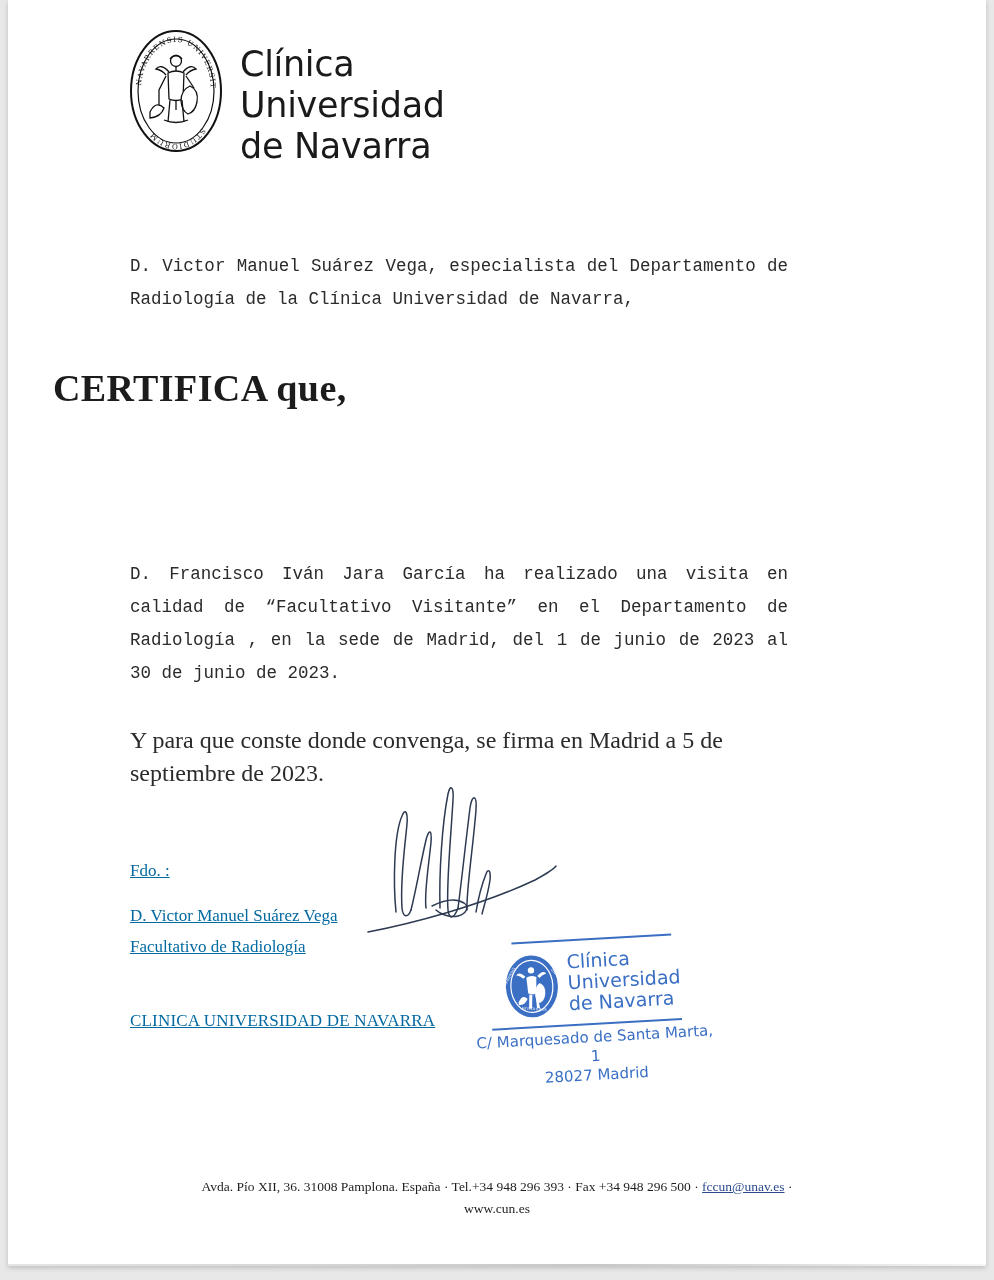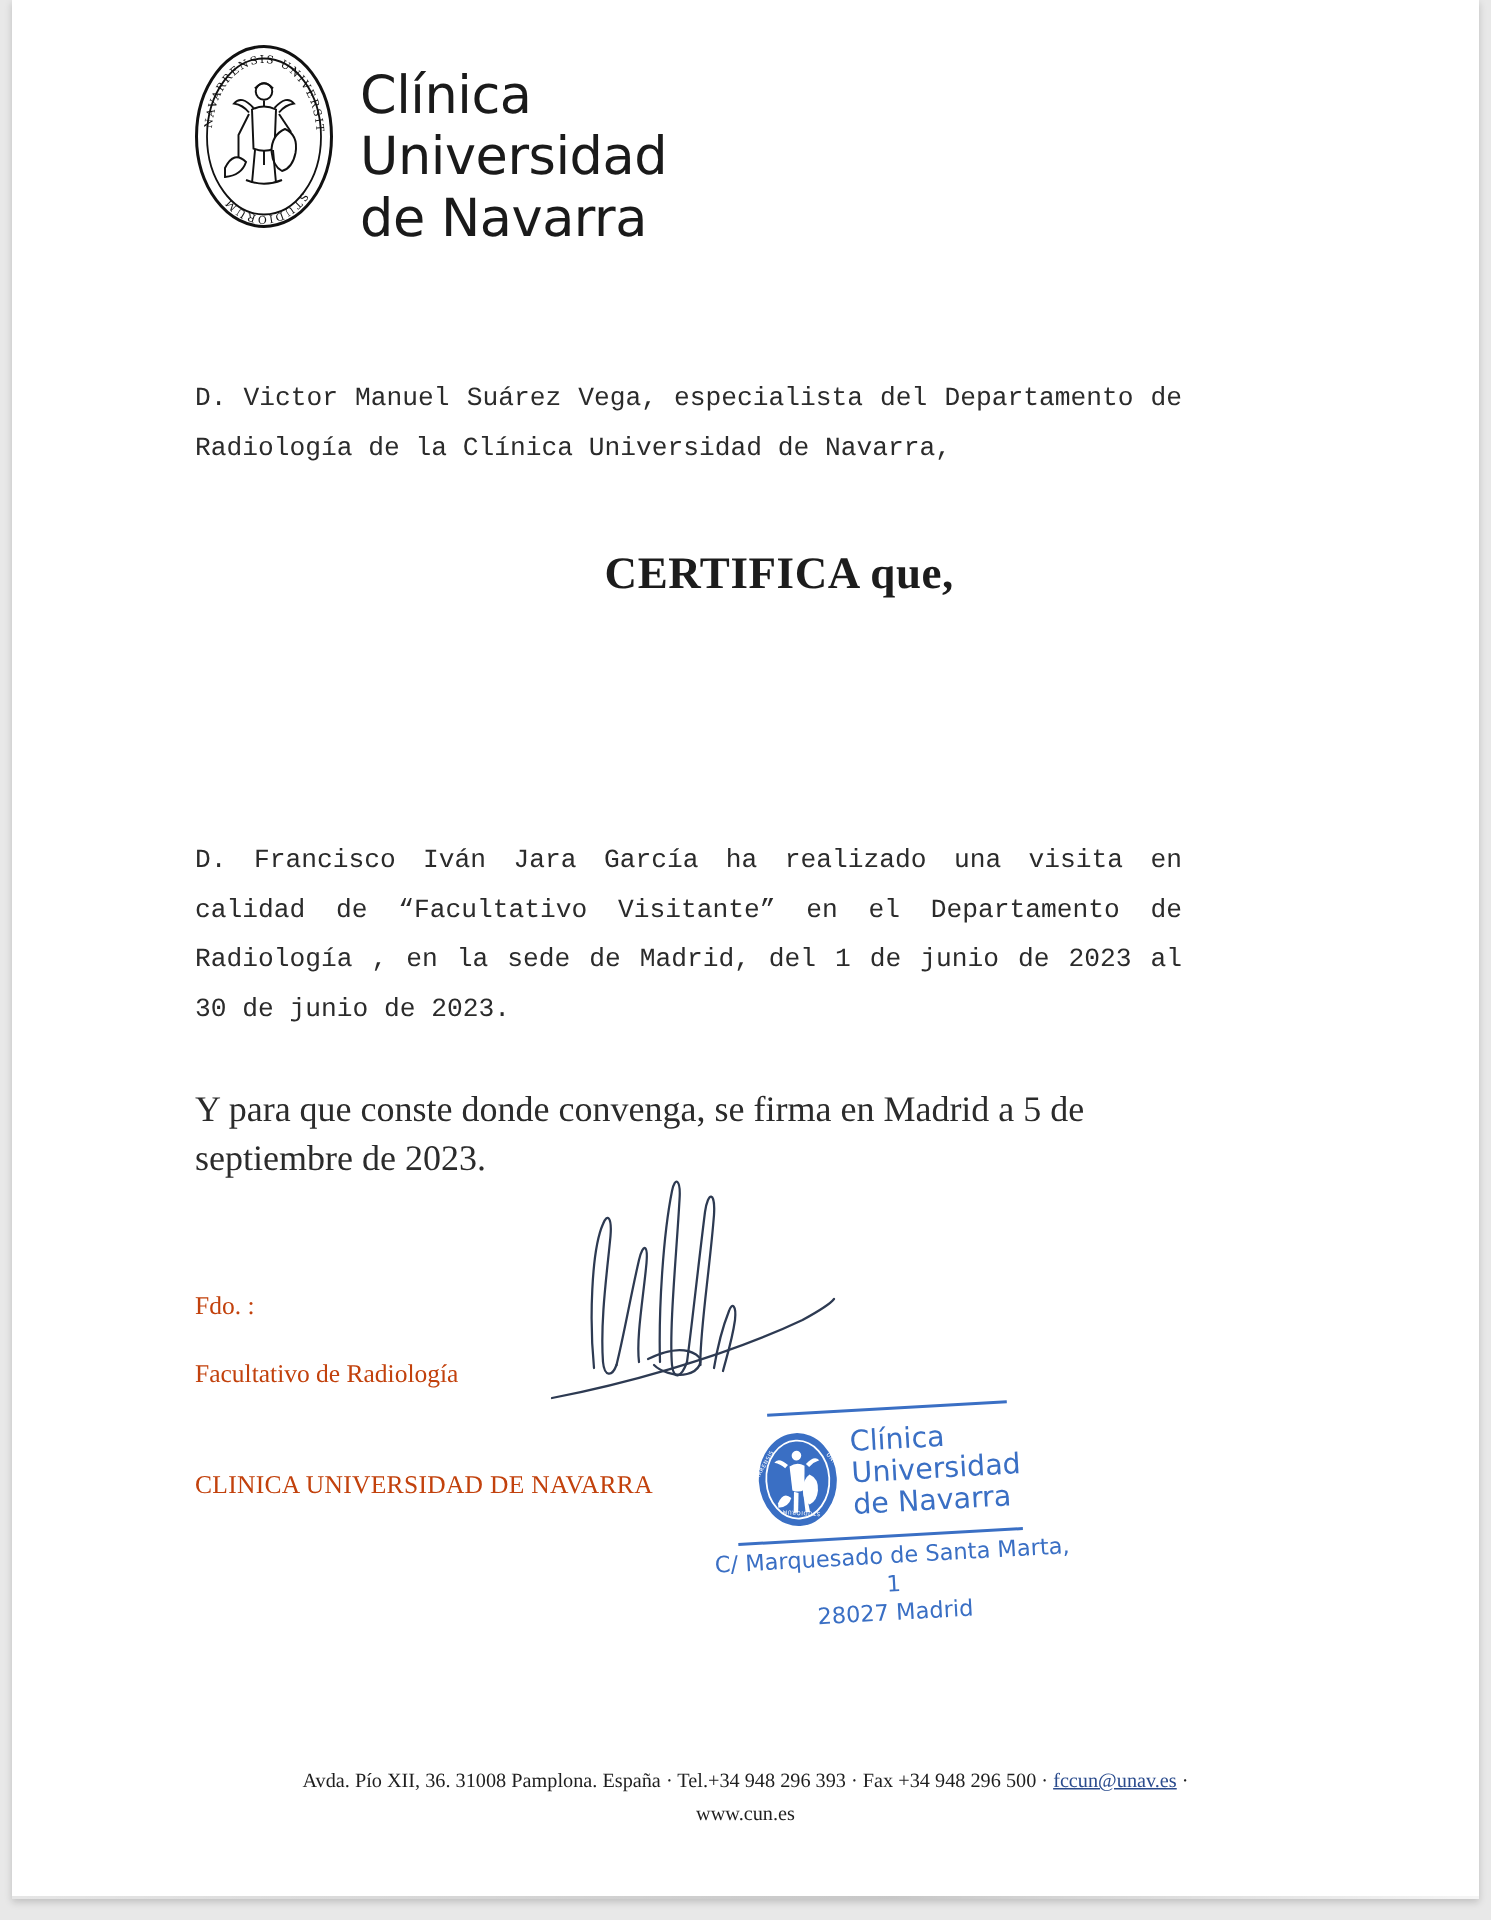--- a/index.html
+++ b/index.html
@@ -80,37 +80,38 @@
     font-size: 24px;
     line-height: 33px;
     color: #2b2b2b;
     text-align: left;
   }
   #certifica {
     position: absolute;
     left: 0;
     top: 366px;
     width: 978px;
-    text-align: center;
-    font-size: 30px;
+    text-align: left;
+    font-size: 38px;
     font-weight: bold;
     letter-spacing: 0.4px;
     color: #1c1c1c;
     padding-left: 45px;
     box-sizing: border-box;
   }
 
   
   #sig-block {
     position: absolute;
     left: 122px;
     top: 855px;
     font-size: 17px;
     line-height: 31px;
-    color: #c2410c;
+    color: #0369a1;
+    text-decoration: underline;
   }
   #sig-fdo { margin-bottom: 14px; }
   #sig-org { letter-spacing: 0.2px; margin-top: 43px; }
 
   
   #signature-mark {
     position: absolute;
     left: 352px;
     top: 762px;
     width: 230px;
@@ -237,20 +238,21 @@
         <path d="M 80 146 C 79 112 82 62 88 32 C 90 22 94 24 93 38 C 91 74 86 124 88 148 C 89 158 94 157 98 146"></path>
         <path d="M 98 146 C 101 124 105 86 110 46 C 112 32 117 32 116 48 C 113 86 106 130 107 148"></path>
         <path d="M 116 150 C 118 138 122 122 126 112 C 128 106 131 108 130 118 C 128 132 124 144 122 152"></path>
         <path d="M 8 170 C 50 162 120 144 175 118 C 186 112 193 108 196 104"></path>
         <path d="M 72 144 C 84 138 96 136 104 141 C 110 145 106 152 98 154 C 90 156 80 152 76 148"></path>
       </g>
     </svg>
 
     <div id="sig-block">
       <div id="sig-fdo">Fdo. :</div>
+      <div>D. Victor Manuel Suárez Vega</div>
       <div>Facultativo de Radiología</div>
       <div id="sig-org">CLINICA UNIVERSIDAD DE NAVARRA</div>
     </div>
 
     <div id="stamp">
       <div id="stamp-rule-top"></div>
 
       <svg id="stamp-seal" viewBox="0 0 56 66">
         <ellipse cx="28" cy="33" rx="26" ry="31" fill="#3a6fc4"></ellipse>
         <ellipse cx="28" cy="33" rx="21" ry="26" fill="none" stroke="#ffffff" stroke-width="1.2"></ellipse>

